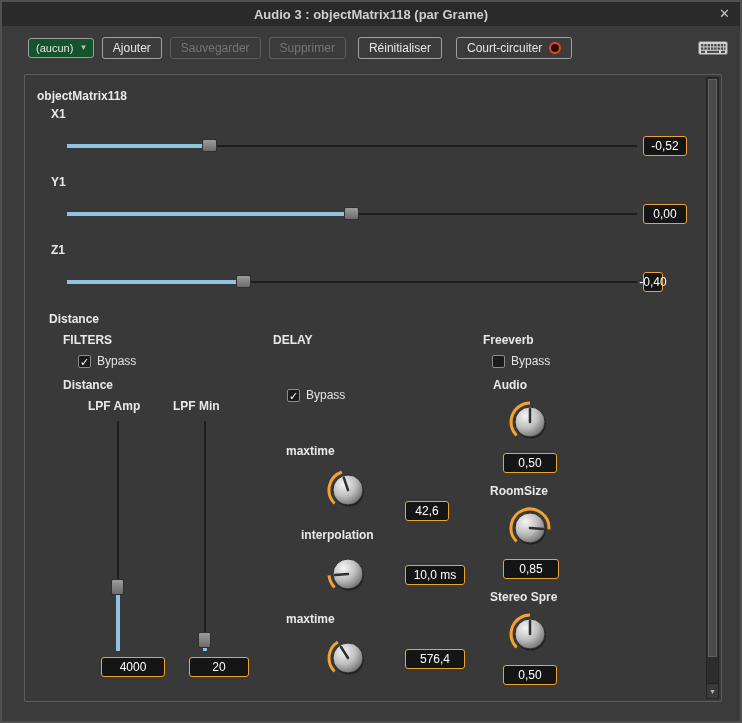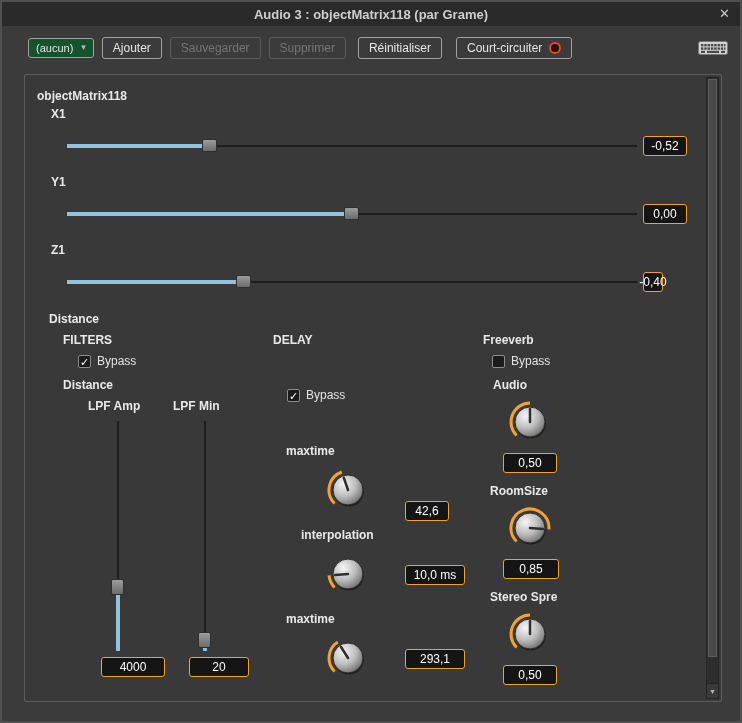--- a/index.html
+++ b/index.html
@@ -178,21 +178,21 @@
               <stop offset="0%" stop-color="#f5f5f5"></stop>
               <stop offset="55%" stop-color="#bdbdbd"></stop>
               <stop offset="100%" stop-color="#6f6f6f"></stop>
             </radialGradient>
           </defs>
           <circle cx="22.8" cy="23.6" r="15" fill="rgba(0,0,0,0.45)"></circle>
           <circle cx="22" cy="22" r="15" fill="url(#kg2)" stroke="#2b2b2b" stroke-width="1"></circle>
           <path d="M8.56,35.44 A19,19 0 0 1 11.82,5.96" fill="none" stroke="#f0a232" stroke-width="3"></path>
           <line x1="22" y1="22" x2="15.03" y2="11.02" stroke="#2e2e2e" stroke-width="2.5" stroke-linecap="round"></line>
         </svg></div>
-    <div class="vbox" style="left:380px;top:574px;width:60px;">293,1</div>
+    <div class="vbox" style="left:380px;top:574px;width:60px;">576,4</div>
 
     <div class="lbl" style="left:458px;top:258px;">Freeverb</div>
     <div class="check" style="left:467px;top:279px;">
       <span class="ckbox"></span>
       <span class="cklbl">Bypass</span>
     </div>
     <div class="lbl" style="left:468px;top:303px;">Audio</div>
     <div class="knob" style="left:483px;top:325px;"><svg width="44" height="44" viewBox="0 0 44 44">
           <defs>
             <radialGradient id="kg3" cx="35%" cy="30%" r="75%">

